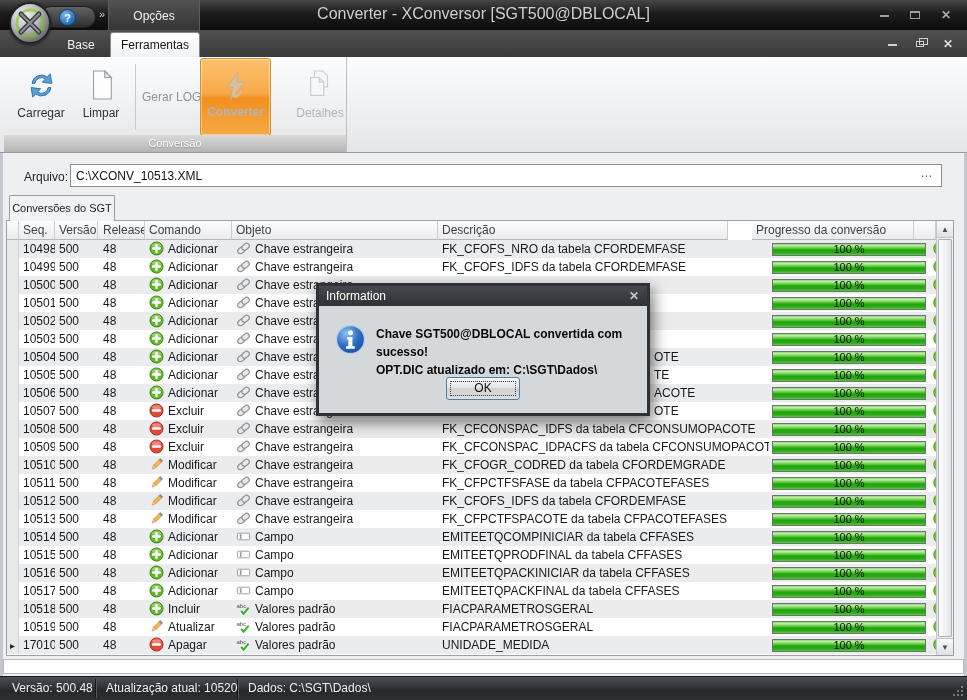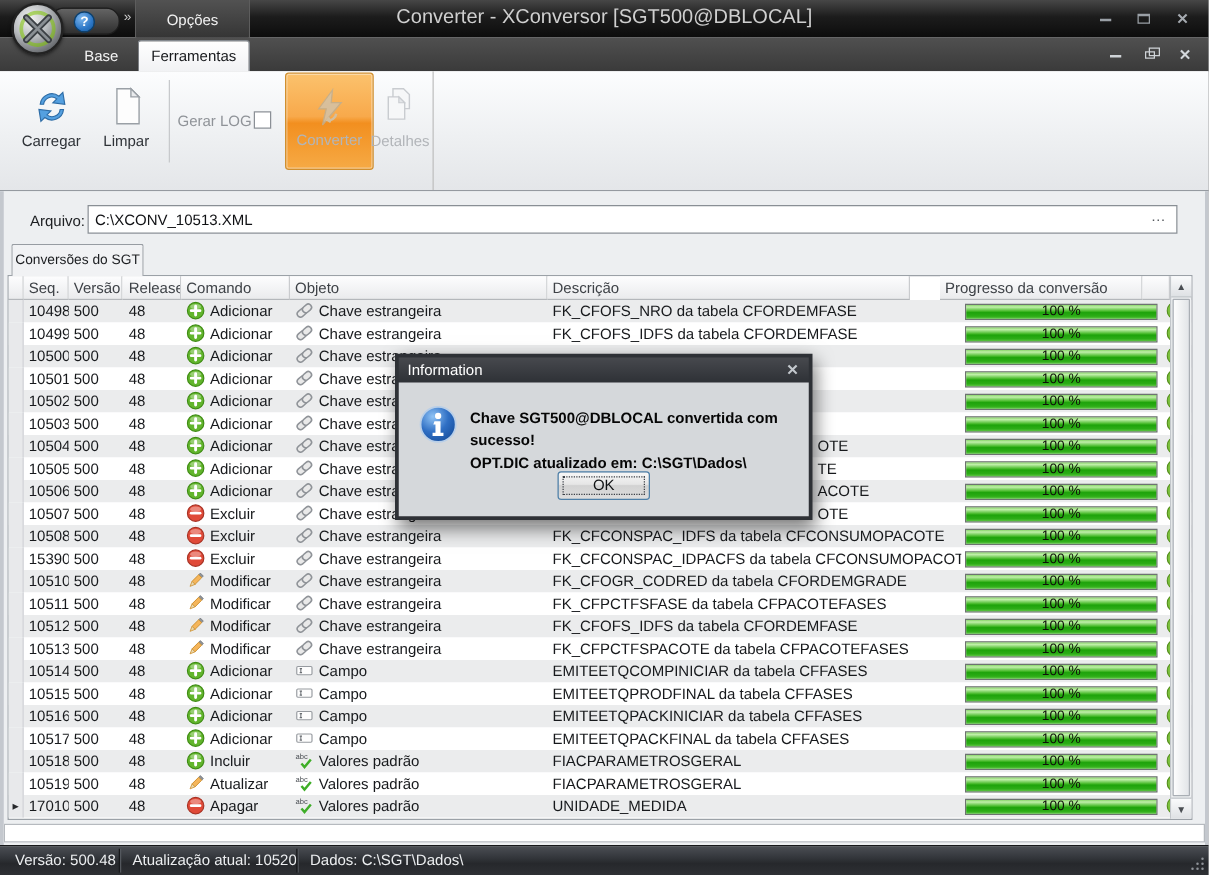--- a/index.html
+++ b/index.html
@@ -55,23 +55,23 @@
   .rbtn{position:absolute;top:3px;height:75px;display:flex;flex-direction:column;
     align-items:center;justify-content:flex-start;border-radius:3px;}
   .rbtn .lbl{font-size:12px;color:#2f3338;margin-top:4px;}
   .rbtn.disabled .lbl{color:#b2b5b9;}
   .rb-carregar{left:8px;width:58px;}
   .rb-limpar{left:68px;width:58px;}
   .rb-sep{position:absolute;left:131px;top:7px;width:1px;height:66px;background:#c7c9cc;}
   .gerar-lbl{position:absolute;left:138px;top:33px;font-size:12px;color:#8f9398;}
   .gerar-box{position:absolute;left:199px;top:32px;width:14px;height:14px;background:#fff;
     border:1px solid #8b9096;}
-  .rb-converter{left:224px;top:1px;width:71px;height:78px;
+  .rb-converter{left:196px;top:1px;width:71px;height:78px;
     background:linear-gradient(#fbc26d,#f8a94b 45%,#f28f1f 52%,#f6aa45);
-    border:1px solid #d18f2e;box-shadow:inset 0 0 0 1px rgba(255,255,255,.4);}
+    border:1px solid #d18f2e;box-shadow:inset 0 0 0 1px rgba(255,255,255,.4);font-weight:bold;}
   .rb-converter .lbl{color:#8d8d8d;margin-top:2px;}
   .rb-detalhes{left:287px;width:58px;}
   .rbtn .icw{margin-top:8px;height:34px;display:flex;align-items:center;}
   .rb-converter .icw{margin-top:10px;}
 
   
   .panel{position:absolute;left:0;top:153px;width:967px;height:523px;background:#edeff1;
     border-left:3px solid #c4c8ce;border-right:3px solid #c4c8ce;}
   .file-label{position:absolute;left:24px;top:170px;font-size:12px;color:#1c1e21;}
   .file-input{position:absolute;left:70px;top:164px;width:872px;height:23px;background:#fff;
@@ -235,20 +235,21 @@
       <div class="rbtn rb-detalhes disabled">
         <span class="icw">
           <svg width="30" height="32" viewBox="0 0 32 34">
             <path d="M10 2 h9 l5 5 v12 h-14 z" fill="#f6f7f8" stroke="#c9ccd0" stroke-width="1.2"></path>
             <path d="M6 9 h9 l5 5 v14 h-14 z" fill="#f6f7f8" stroke="#c9ccd0" stroke-width="1.2"></path>
             <path d="M15 9 l5 5 h-5 z" fill="#e4e6e9" stroke="#c9ccd0"></path>
           </svg>
         </span>
         <span class="lbl">Detalhes</span>
       </div>
+      <div class="rg-footer">Conversão</div>
     </div>
   </div>
 
   <div class="panel"></div>
   <label class="file-label">Arquivo:</label>
   <input class="file-input" type="text" value="C:\XCONV_10513.XML" style="">
   <span class="file-browse">…</span>
   <div class="sgt-tab">Conversões do SGT</div>
 
   <div class="grid">
@@ -732,21 +733,21 @@
               <svg class="icon16" viewBox="0 0 16 16">
     <circle cx="8" cy="8" r="7.2" fill="#7cc13d" stroke="#558f1d"></circle>
     <ellipse cx="8" cy="4.4" rx="4.8" ry="2.3" fill="rgba(255,255,255,0.4)"></ellipse>
     <path d="M4.6 8.5 L7 10.9 L11.5 5.3" stroke="#fff" stroke-width="2.2" fill="none" stroke-linecap="round" stroke-linejoin="round"></path>
   </svg>
             </span>
           </div>
   </div>
         <div class="grow">
     <div class="cell w-marker c-marker"></div>
-    <div class="cell w-seq c-seq">15390</div>
+    <div class="cell w-seq c-seq">10509</div>
     <div class="cell w-versao c-versao">500</div>
     <div class="cell w-release c-release">48</div>
     <div class="cell w-comando c-comando">
             <span class="ic">
               <svg class="icon16" viewBox="0 0 16 16">
     <circle cx="8" cy="8" r="7" fill="#e04a38" stroke="#a83325"></circle>
     <ellipse cx="8" cy="4.6" rx="4.6" ry="2.2" fill="rgba(255,255,255,0.35)"></ellipse>
     <path d="M4.3 8 H11.7" stroke="#fff" stroke-width="2.5" stroke-linecap="round"></path>
   </svg>
             </span>

